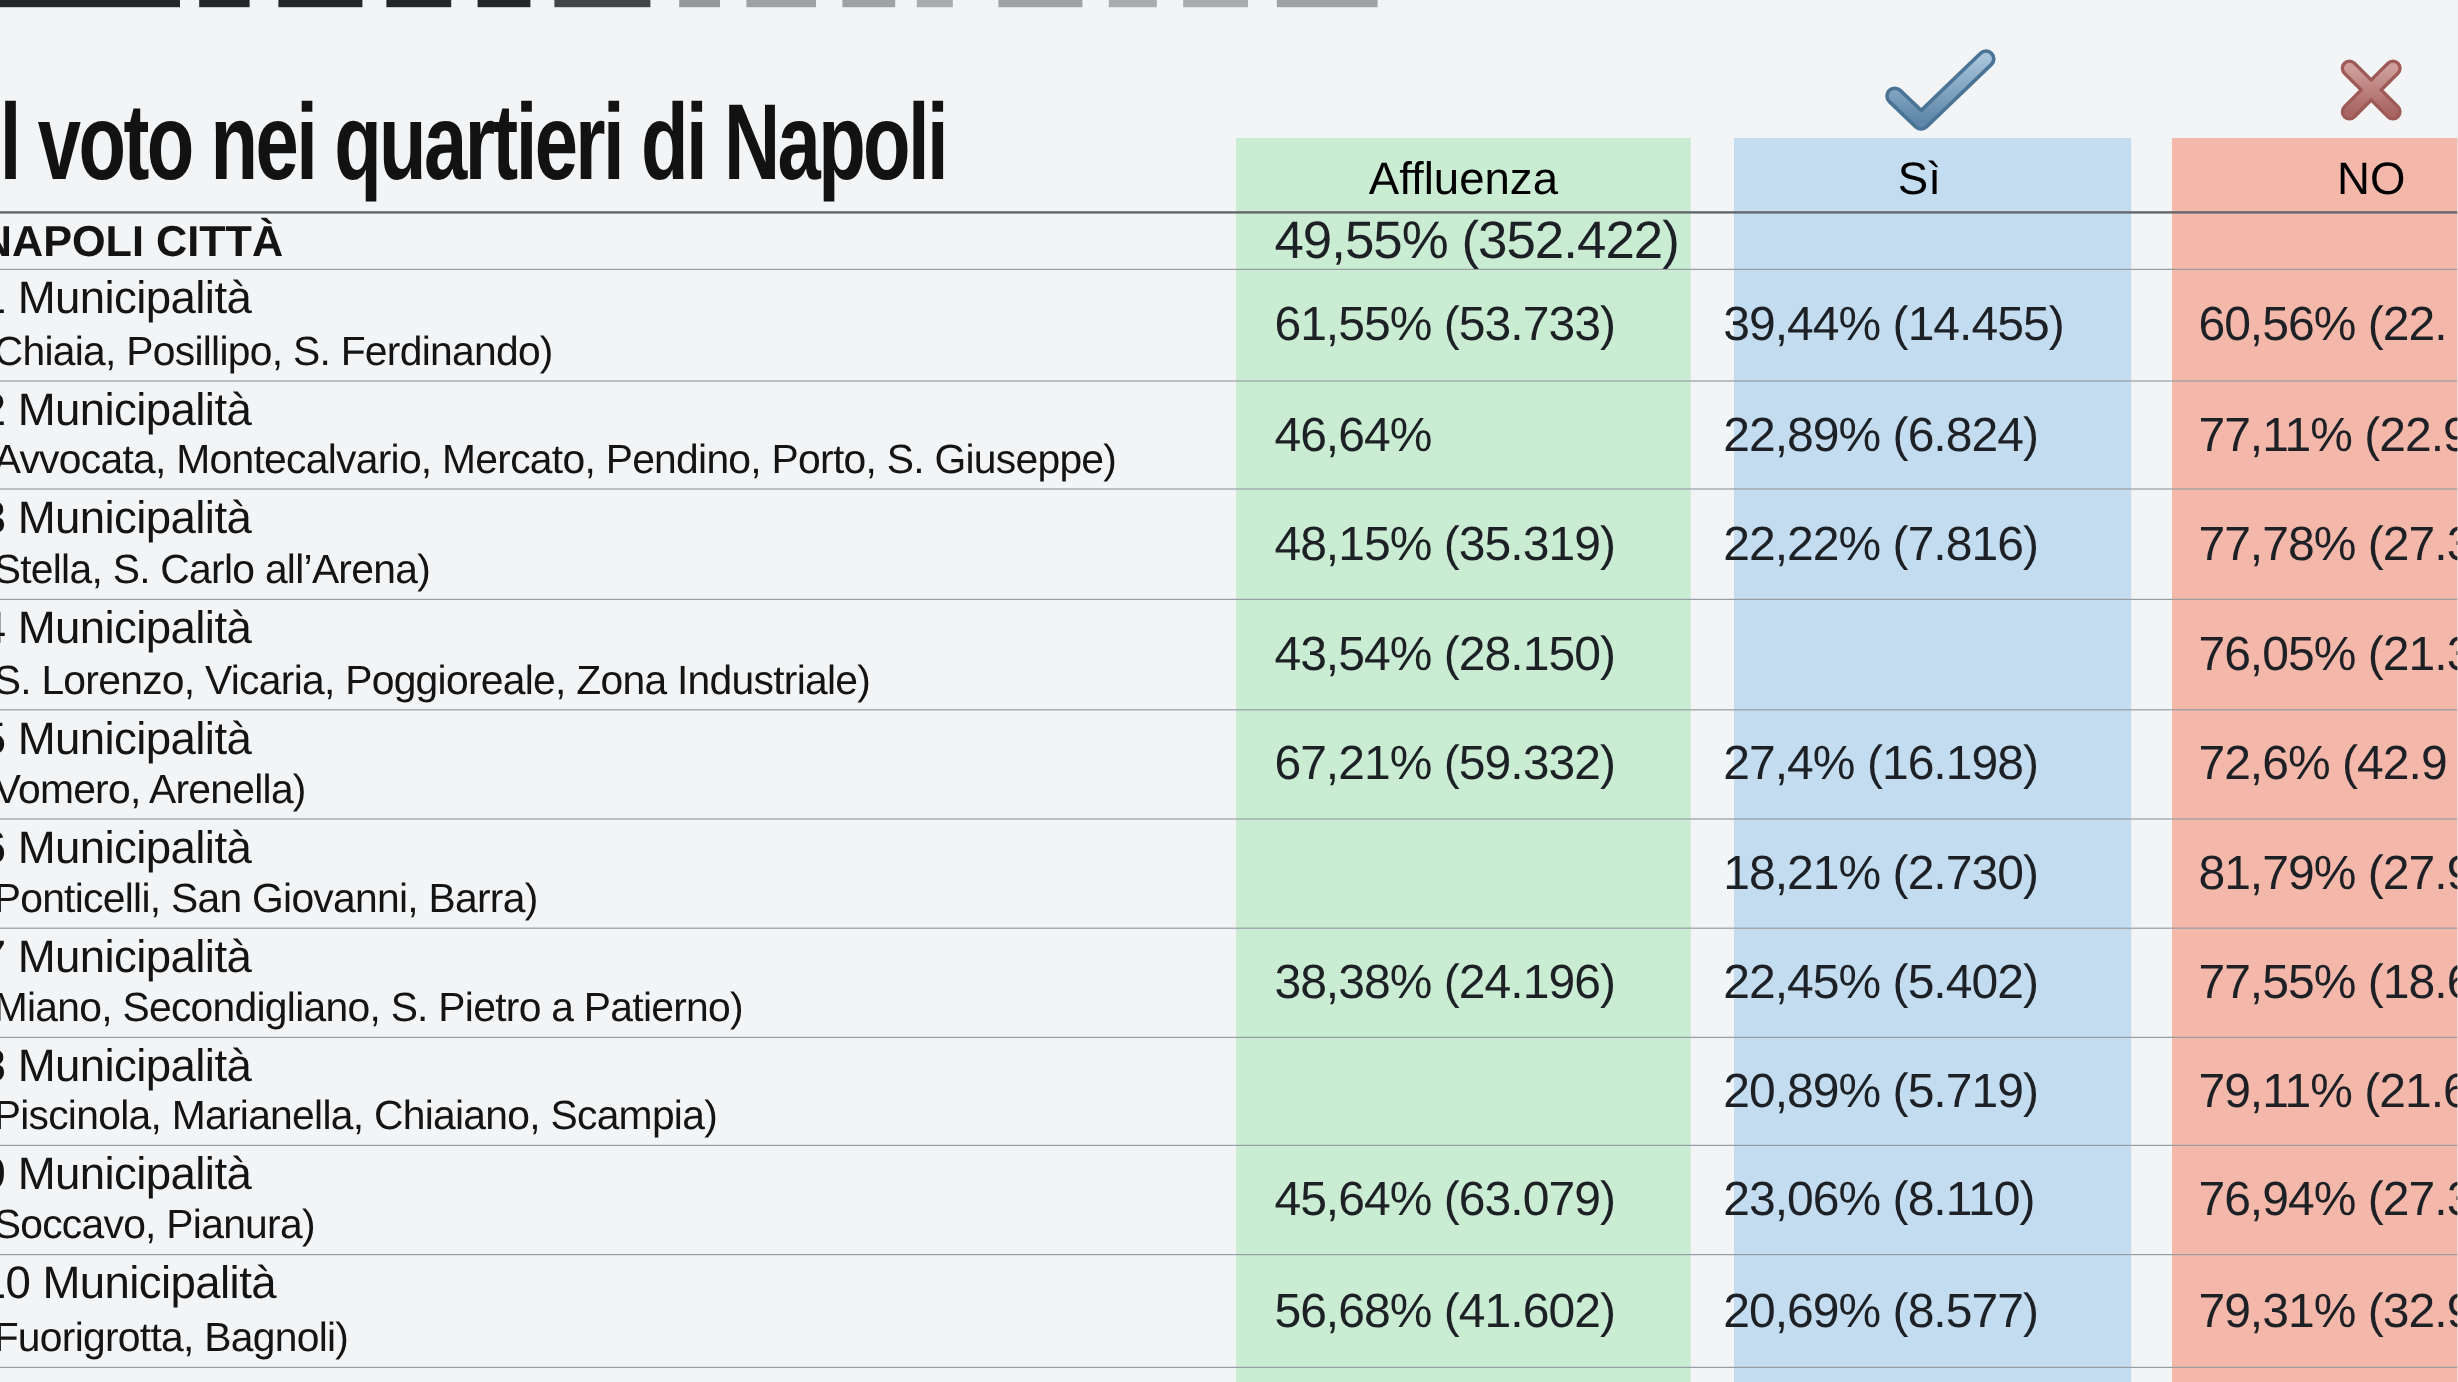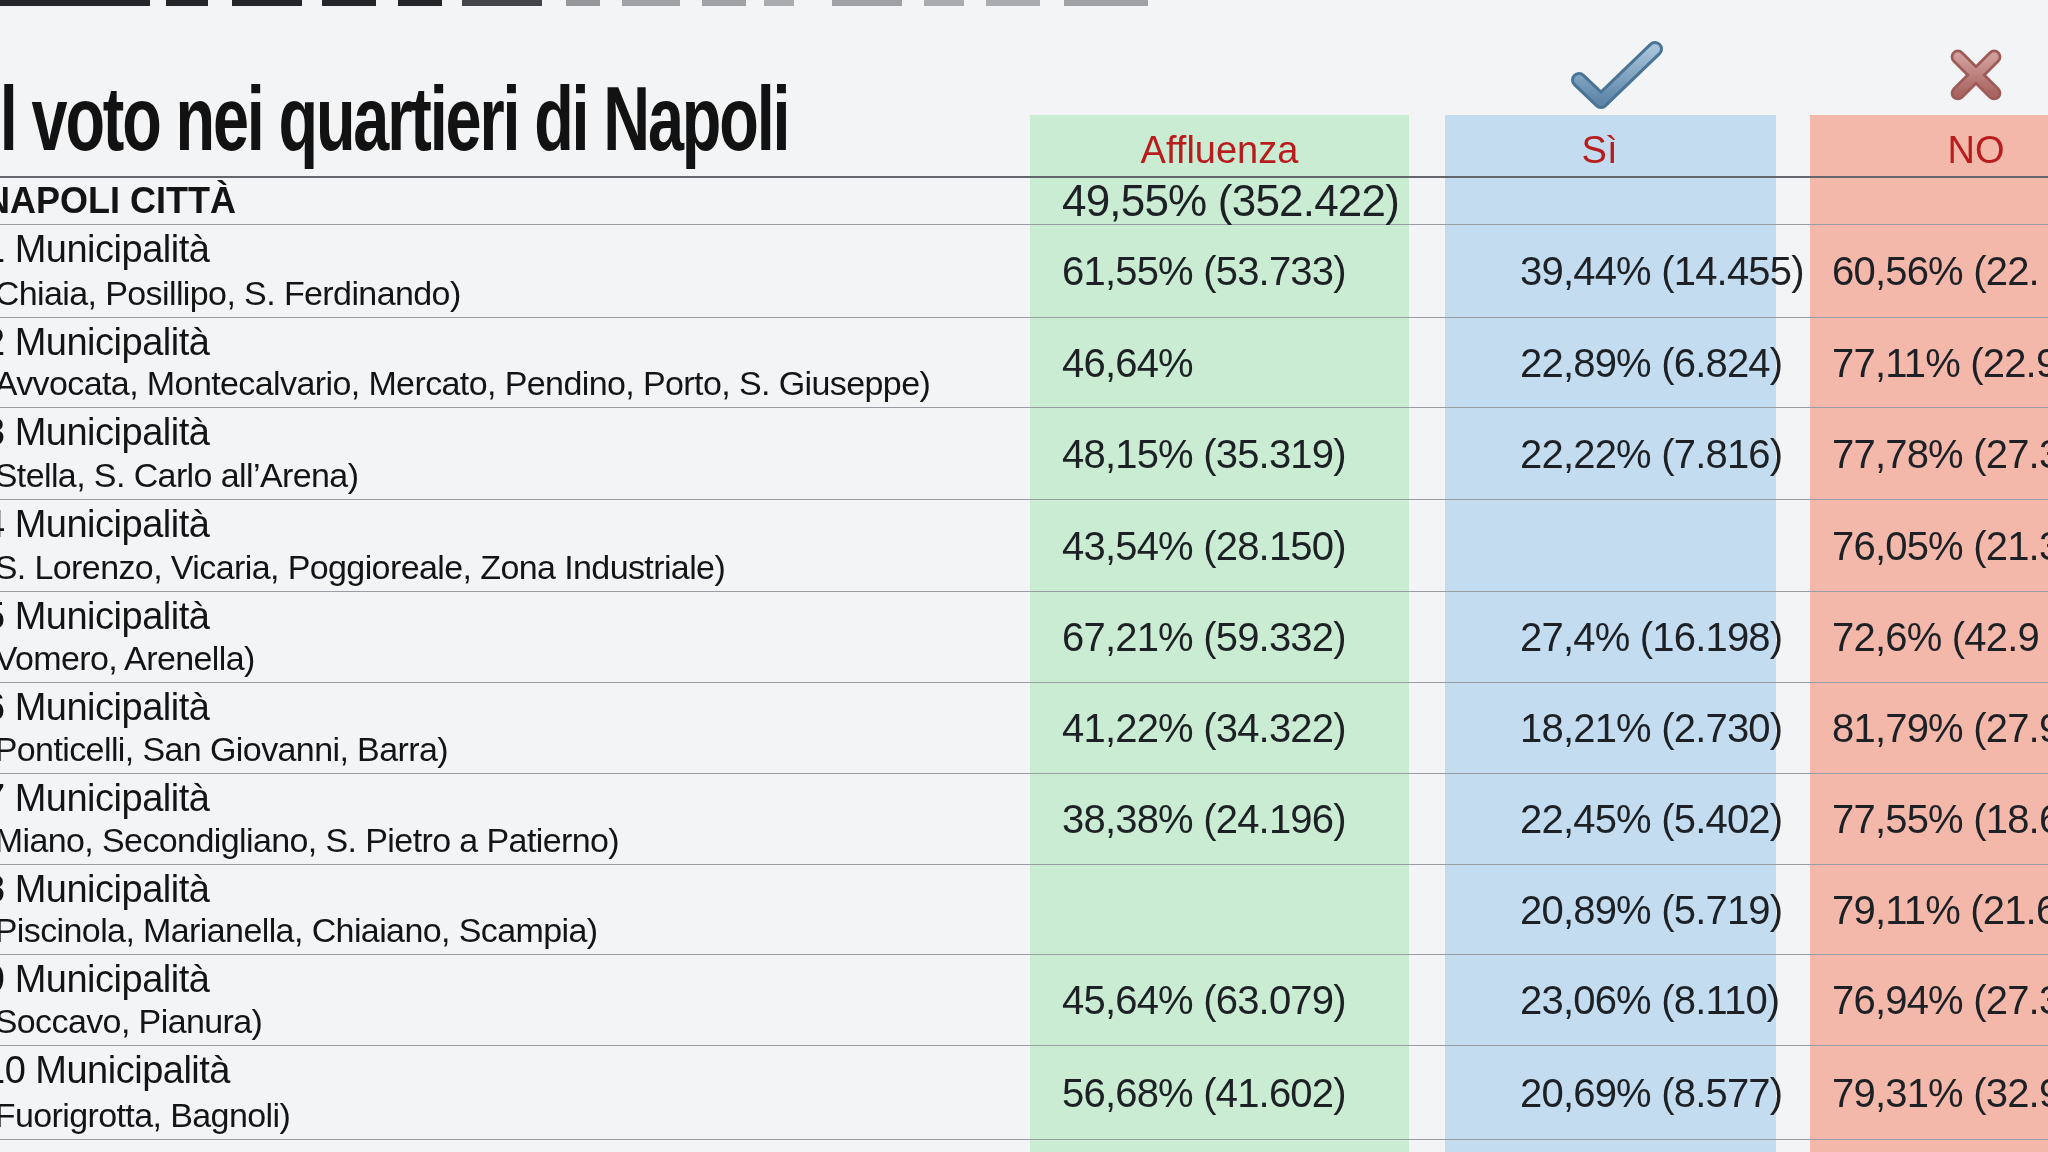--- a/index.html
+++ b/index.html
@@ -7,38 +7,38 @@
     position:relative;width:2048px;height:1152px;overflow:hidden;
     background:var(--bg,#f2f4f6);
     font-family:"Liberation Sans","DejaVu Sans",sans-serif;
     color:#17191b;
   }
   .band{position:absolute;top:115px;height:1037px;z-index:1;}
   .band.green{left:1030px;width:379px;background:var(--green,#c9ecd3);}
   .band.blue{left:1445px;width:331px;background:var(--blue,#c3dcef);}
   .band.red{left:1810px;width:332px;background:var(--red,#f4b8ab);}
   .hdr-label{position:absolute;top:124px;height:52px;z-index:3;
-    font-size:38px;line-height:52px;text-align:center;color:#b91c1c;}
+    font-size:38px;line-height:52px;text-align:center;color:#000000;}
   #hdr-affluenza{left:1030px;width:379px;}
   #hdr-si{left:1445px;width:309px;}
   #hdr-no{left:1810px;width:332px;}
   #header-line{position:absolute;left:0;top:176px;width:2048px;height:2px;
     background:#63676c;z-index:4;}
   .row{position:absolute;left:0;width:2048px;z-index:3;
     border-bottom:1px solid #979da2;box-sizing:border-box;}
   .row .labelwrap{position:absolute;left:-16px;top:0;bottom:0;width:1060px;overflow:visible;}
   .l1{position:absolute;top:2px;left:0;font-size:38px;line-height:44px;
     letter-spacing:-0.5px;color:#141414;white-space:nowrap;}
   .l2{position:absolute;bottom:4px;left:0;font-size:34px;line-height:40px;
     letter-spacing:-0.6px;color:#141414;white-space:nowrap;}
   .row0 .l1{font-weight:bold;font-size:36px;top:50%;transform:translateY(-50%);letter-spacing:0;}
   .val{position:absolute;top:50%;transform:translateY(-50%);
     font-size:40px;letter-spacing:-0.8px;color:#1d2125;white-space:nowrap;}
   .val.affl{left:1062px;}
-  .val.si{left:1520px;}
+  .val.si{left:1436px;}
   .val.no{left:1832px;}
   .row0 .val{font-size:44px;}
   #page-title{position:absolute;left:-16px;top:68px;z-index:3;
     font-size:90px;font-weight:bold;letter-spacing:-3px;color:#121212;
     transform:scaleX(0.72);transform-origin:left top;white-space:nowrap;}
   .icon{position:absolute;z-index:3;}
   .artifact{position:absolute;top:0;height:6px;background:#24262a;z-index:5;}
 </style>
 </head>
 <body>
@@ -146,21 +146,20 @@
     <div class="val affl">67,21% (59.332)</div>
     <div class="val si">27,4% (16.198)</div>
     <div class="val no">72,6% (42.9</div>
   </div>
 
   <div class="row" style="top:683px;height:91px;">
     <div class="labelwrap">
       <div class="l1">6 Municipalità</div>
       <div class="l2">(Ponticelli, San Giovanni, Barra)</div>
     </div>
-    <div class="val affl">41,22% (34.322)</div>
     <div class="val si">18,21% (2.730)</div>
     <div class="val no">81,79% (27.9</div>
   </div>
 
   <div class="row" style="top:774px;height:91px;">
     <div class="labelwrap">
       <div class="l1">7 Municipalità</div>
       <div class="l2">(Miano, Secondigliano, S. Pietro a Patierno)</div>
     </div>
     <div class="val affl">38,38% (24.196)</div>

